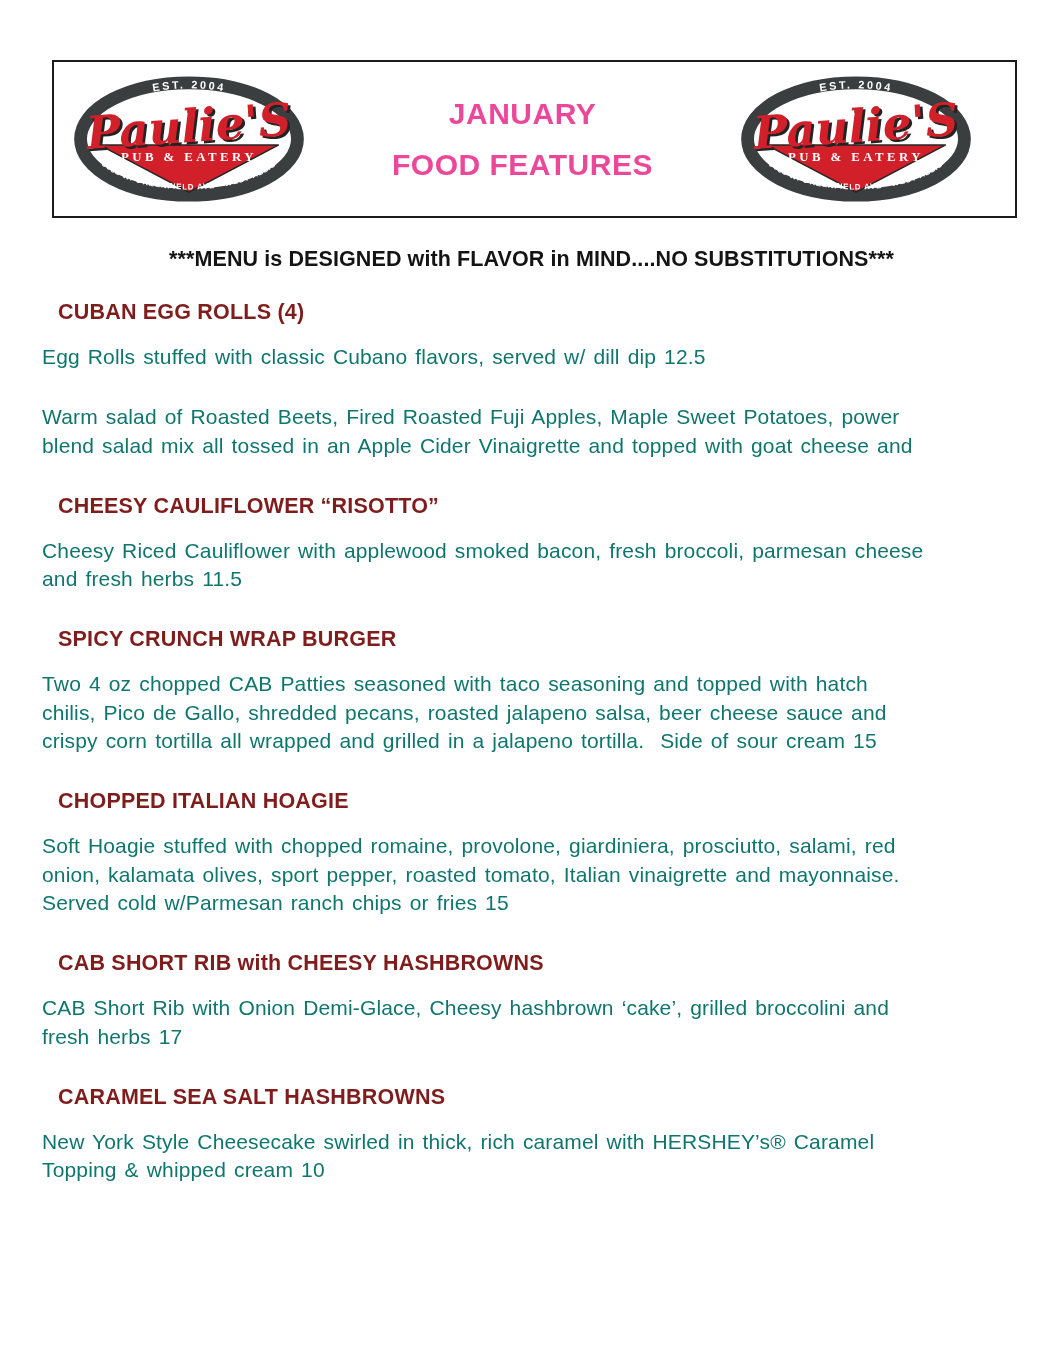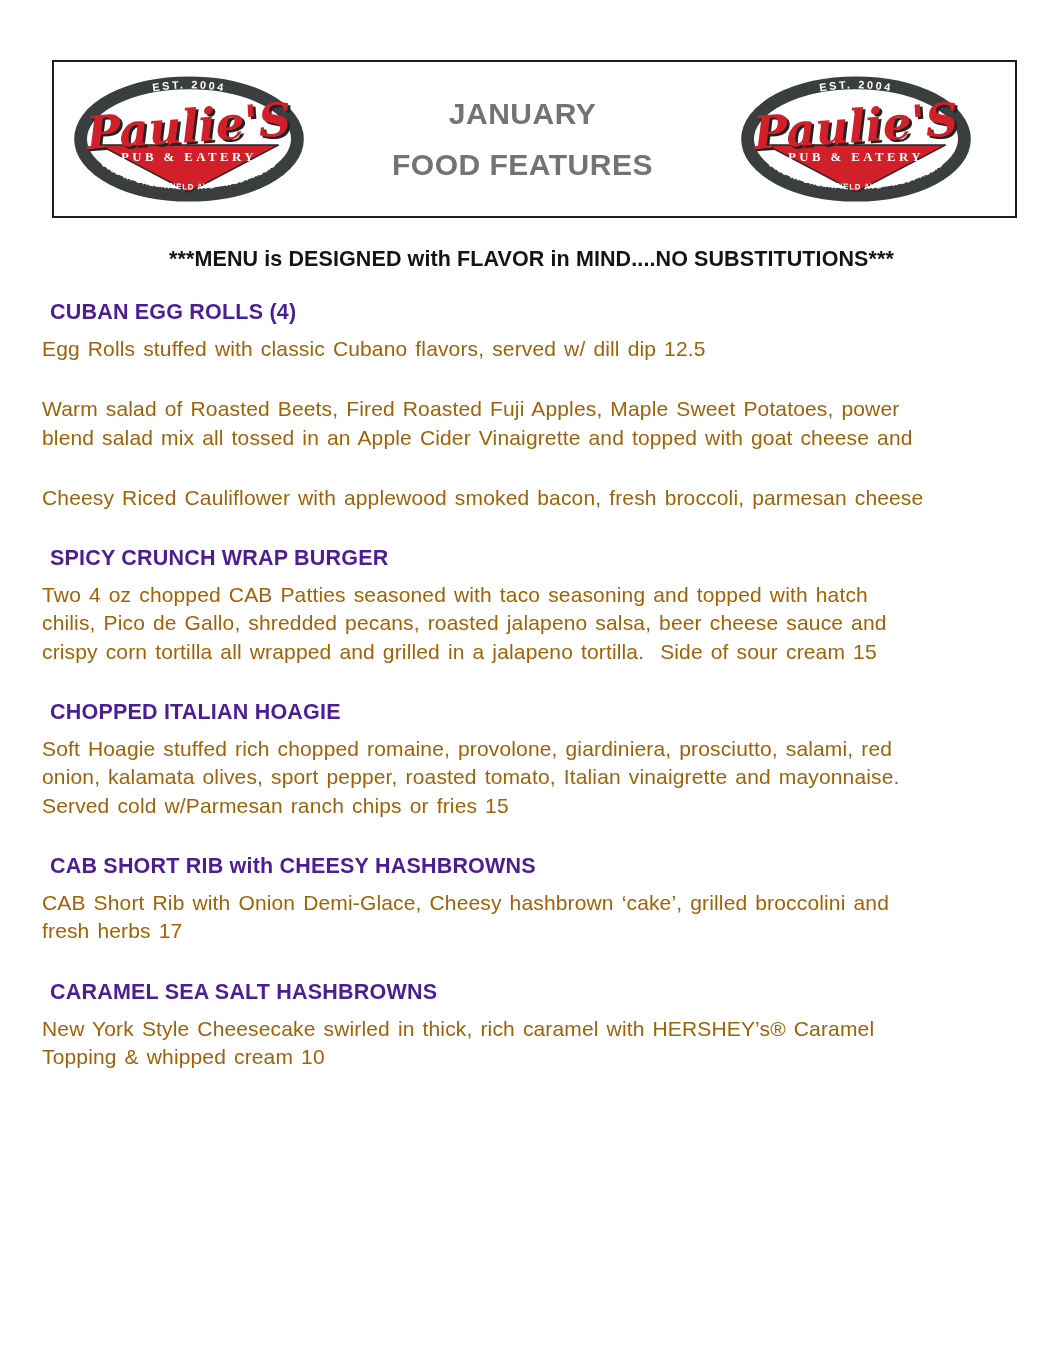--- a/index.html
+++ b/index.html
@@ -40,21 +40,21 @@
     width: 242px;
     height: 138px;
     flex: 0 0 auto;
   }
   .header-title {
     text-align: center;
     font-weight: bold;
     font-size: 30px;
     line-height: 36px;
     letter-spacing: 0.5px;
-    color: #737373;
+    color: #ec4899;
   }
   .header-title .title-line + .title-line {
     margin-top: 15px;
   }
   
   .logo-est {
     font-family: "Liberation Sans", sans-serif;
     font-weight: bold;
     font-size: 11px;
     letter-spacing: 2.5px;
@@ -92,34 +92,34 @@
     color: #141414;
     letter-spacing: 0.1px;
     margin-left: 9px;
   }
   .menu-items {
     margin: 0 56px 0 42px;
   }
   .menu-item { margin-top: 32px; }
   .menu-item:first-child { margin-top: 24px; }
   .item-name {
-    margin: 8px;
+    margin: 16px;
     font-size: 21.5px;
     font-weight: bold;
     line-height: 29px;
     letter-spacing: 0.2px;
-    color: #4c1d95;
+    color: #7f1d1d;
   }
   .desc-line {
     white-space: pre;
     font-size: 21px;
     line-height: 28.3px;
     letter-spacing: 0.15px;
     word-spacing: 2px;
-    color: #a16207;
+    color: #0f766e;
   }
 </style>
 </head>
 <body>
 
 <div class="page">
 
   <div class="header-box">
 
     <svg class="logo-svg" viewBox="0 0 242 140" aria-hidden="true">
@@ -182,38 +182,40 @@
   </section>
 
   <section class="menu-item">
     <div class="item-desc">
           <div class="desc-line">Warm salad of Roasted Beets, Fired Roasted Fuji Apples, Maple Sweet Potatoes, power</div>
           <div class="desc-line">blend salad mix all tossed in an Apple Cider Vinaigrette and topped with goat cheese and</div>
         </div>
   </section>
 
   <section class="menu-item">
+    <h2 class="item-name">CHEESY CAULIFLOWER “RISOTTO”</h2>
     <div class="item-desc">
           <div class="desc-line">Cheesy Riced Cauliflower with applewood smoked bacon, fresh broccoli, parmesan cheese</div>
+          <div class="desc-line">and fresh herbs 11.5</div>
         </div>
   </section>
 
   <section class="menu-item">
     <h2 class="item-name">SPICY CRUNCH WRAP BURGER</h2>
     <div class="item-desc">
           <div class="desc-line">Two 4 oz chopped CAB Patties seasoned with taco seasoning and topped with hatch</div>
           <div class="desc-line">chilis, Pico de Gallo, shredded pecans, roasted jalapeno salsa, beer cheese sauce and</div>
           <div class="desc-line">crispy corn tortilla all wrapped and grilled in a jalapeno tortilla.  Side of sour cream 15</div>
         </div>
   </section>
 
   <section class="menu-item">
     <h2 class="item-name">CHOPPED ITALIAN HOAGIE</h2>
     <div class="item-desc">
-          <div class="desc-line">Soft Hoagie stuffed rich chopped romaine, provolone, giardiniera, prosciutto, salami, red</div>
+          <div class="desc-line">Soft Hoagie stuffed with chopped romaine, provolone, giardiniera, prosciutto, salami, red</div>
           <div class="desc-line">onion, kalamata olives, sport pepper, roasted tomato, Italian vinaigrette and mayonnaise.</div>
           <div class="desc-line">Served cold w/Parmesan ranch chips or fries 15</div>
         </div>
   </section>
 
   <section class="menu-item">
     <h2 class="item-name">CAB SHORT RIB with CHEESY HASHBROWNS</h2>
     <div class="item-desc">
           <div class="desc-line">CAB Short Rib with Onion Demi-Glace, Cheesy hashbrown ‘cake’, grilled broccolini and</div>
           <div class="desc-line">fresh herbs 17</div>

